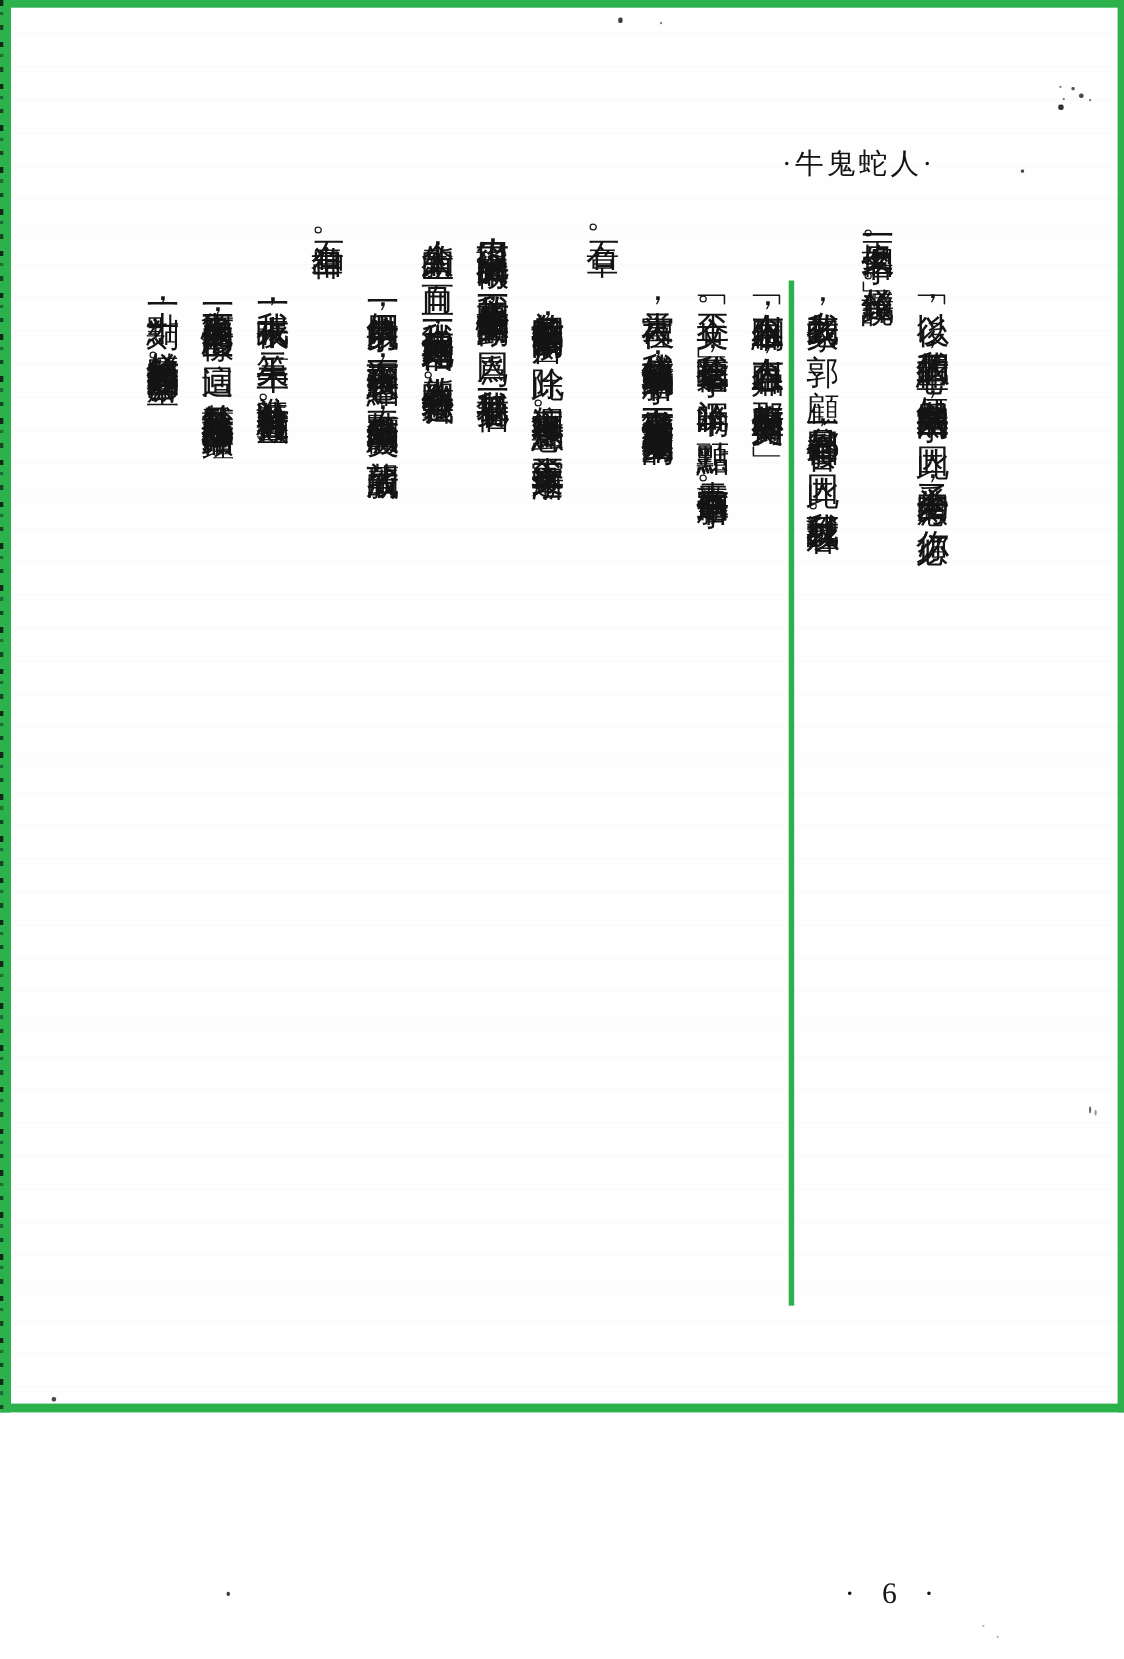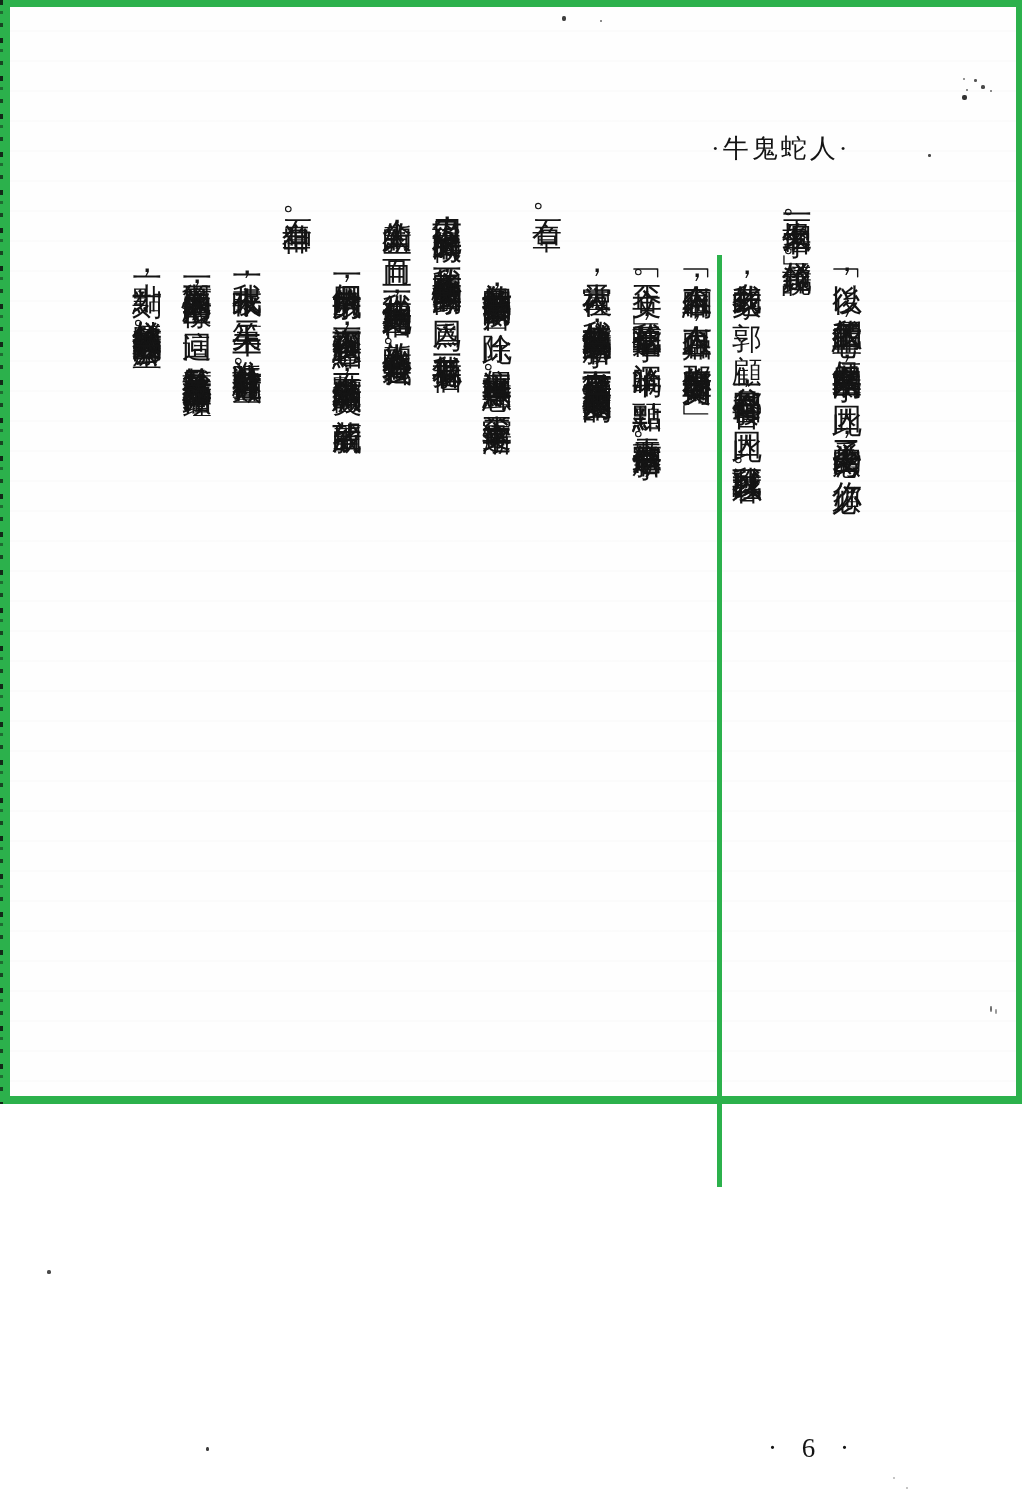--- a/index.html
+++ b/index.html
@@ -1,18 +1,18 @@
 <!DOCTYPE html>
 <html lang="zh-Hant" style="--green: #2cb14c;"><head>
 <meta charset="utf-8">
 <style>
   html,body{margin:0;padding:0;}
   body{width:1022px;height:1508px;overflow:hidden;
        font-family:"Liberation Serif","DejaVu Serif",serif;}
-  .page{position:relative;width:1022px;height:1104px;box-sizing:border-box;
+  .page{position:relative;width:1022px;height:1284px;box-sizing:border-box;
         background:
           repeating-linear-gradient(180deg, rgba(0,0,0,0.012) 0 2px, rgba(0,0,0,0) 2px 30px),
           #fefefe;
         color:#141414;}
   
   .band{position:absolute;background:var(--green,#2cb14c);}
   .band.top{left:0;right:0;top:0;height:7px;}
   .band.bottom{left:0;right:0;bottom:0;height:8px;}
   .band.left{left:0;top:0;bottom:0;width:10px;}
   .band.right{right:0;top:0;bottom:0;width:6px;}

